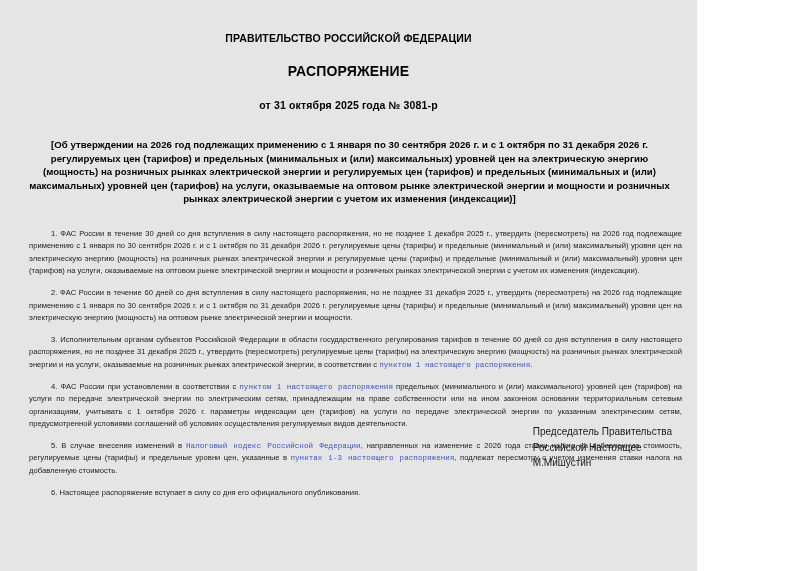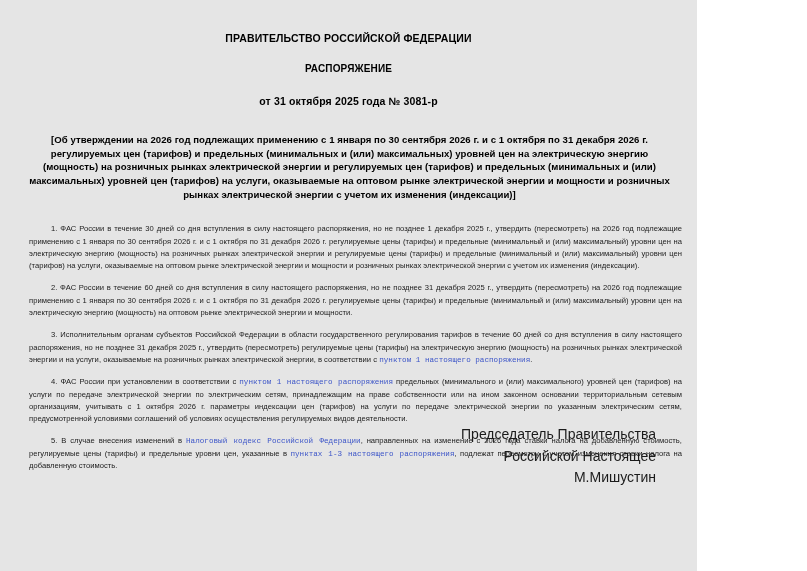--- a/index.html
+++ b/index.html
@@ -29,21 +29,21 @@
     padding-top: 32px;
     text-align: center;
   }
   .org-line {
     font-size: 10.5px;
     font-weight: bold;
     letter-spacing: 0.15px;
     line-height: 1.2;
   }
   .doc-type {
-    font-size: 10px;
+    font-size: 14px;
     font-weight: bold;
     letter-spacing: 0.15px;
     margin-top: 18px;
     line-height: 1.2;
   }
   .doc-date {
     font-size: 10.5px;
     font-weight: bold;
     letter-spacing: 0.15px;
     margin-top: 20px;
@@ -75,24 +75,23 @@
   .para:last-child { margin-bottom: 0; }
   a.doclink, .doclink {
     color: #3c55c8;
     text-decoration: none;
     cursor: pointer;
     font-family: Liberation Mono, monospace;
   }
   
   .signature {
     position: absolute;
-    right: 41px;
+    right: 25px;
     top: 424px;
-    text-align: right;
-    font-size: 14px;
+    font-size: 10px;
     line-height: 1.55;
     color: #1b1b1b;
   }
   .signature div { white-space: nowrap; }
 </style>
 </head>
 <body>
 
 <div class="page">
 
@@ -109,20 +108,21 @@
     <p class="para">1. ФАС России в течение 30 дней со дня вступления в силу настоящего распоряжения, но не позднее 1 декабря 2025 г., утвердить (пересмотреть) на 2026 год подлежащие применению с 1 января по 30 сентября 2026 г. и с 1 октября по 31 декабря 2026 г. регулируемые цены (тарифы) и предельные (минимальный и (или) максимальный) уровни цен на электрическую энергию (мощность) на розничных рынках электрической энергии и регулируемые цены (тарифы) и предельные (минимальный и (или) максимальный) уровни цен (тарифов) на услуги, оказываемые на оптовом рынке электрической энергии и мощности и розничных рынках электрической энергии с учетом их изменения (индексации).</p>
 
     <p class="para">2. ФАС России в течение 60 дней со дня вступления в силу настоящего распоряжения, но не позднее 31 декабря 2025 г., утвердить (пересмотреть) на 2026 год подлежащие применению с 1 января по 30 сентября 2026 г. и с 1 октября по 31 декабря 2026 г. регулируемые цены (тарифы) и предельные (минимальный и (или) максимальный) уровни цен на электрическую энергию (мощность) на оптовом рынке электрической энергии и мощности.</p>
 
     <p class="para"><span>3. Исполнительным органам субъектов Российской Федерации в области государственного регулирования тарифов в течение 60 дней со дня вступления в силу настоящего распоряжения, но не позднее 31 декабря 2025 г., утвердить (пересмотреть) регулируемые цены (тарифы) на электрическую энергию (мощность) на розничных рынках электрической энергии и на услуги, оказываемые на розничных рынках электрической энергии, в соответствии с </span><a class="doclink">пунктом 1 настоящего распоряжения</a><span>.</span></p>
 
     <p class="para"><span>4. ФАС России при установлении в соответствии с </span><a class="doclink">пунктом 1 настоящего распоряжения</a><span> предельных (минимального и (или) максимального) уровней цен (тарифов) на услуги по передаче электрической энергии по электрическим сетям, принадлежащим на праве собственности или на ином законном основании территориальным сетевым организациям, учитывать с 1 октября 2026 г. параметры индексации цен (тарифов) на услуги по передаче электрической энергии по указанным электрическим сетям, предусмотренной условиями соглашений об условиях осуществления регулируемых видов деятельности.</span></p>
 
     <p class="para"><span>5. В случае внесения изменений в </span><a class="doclink">Налоговый кодекс Российской Федерации</a><span>, направленных на изменение с 2026 года ставки налога на добавленную стоимость, регулируемые цены (тарифы) и предельные уровни цен, указанные в </span><a class="doclink">пунктах 1-3 настоящего распоряжения</a><span>, подлежат пересмотру с учетом изменения ставки налога на добавленную стоимость.</span></p>
 
+    <p class="para">6. Настоящее распоряжение вступает в силу со дня его официального опубликования.</p>
 
   </div>
 
   <div class="signature">
     <div>Председатель Правительства</div>
     <div>Российской Настоящее</div>
     <div>М.Мишустин</div>
   </div>
 
 </div>

